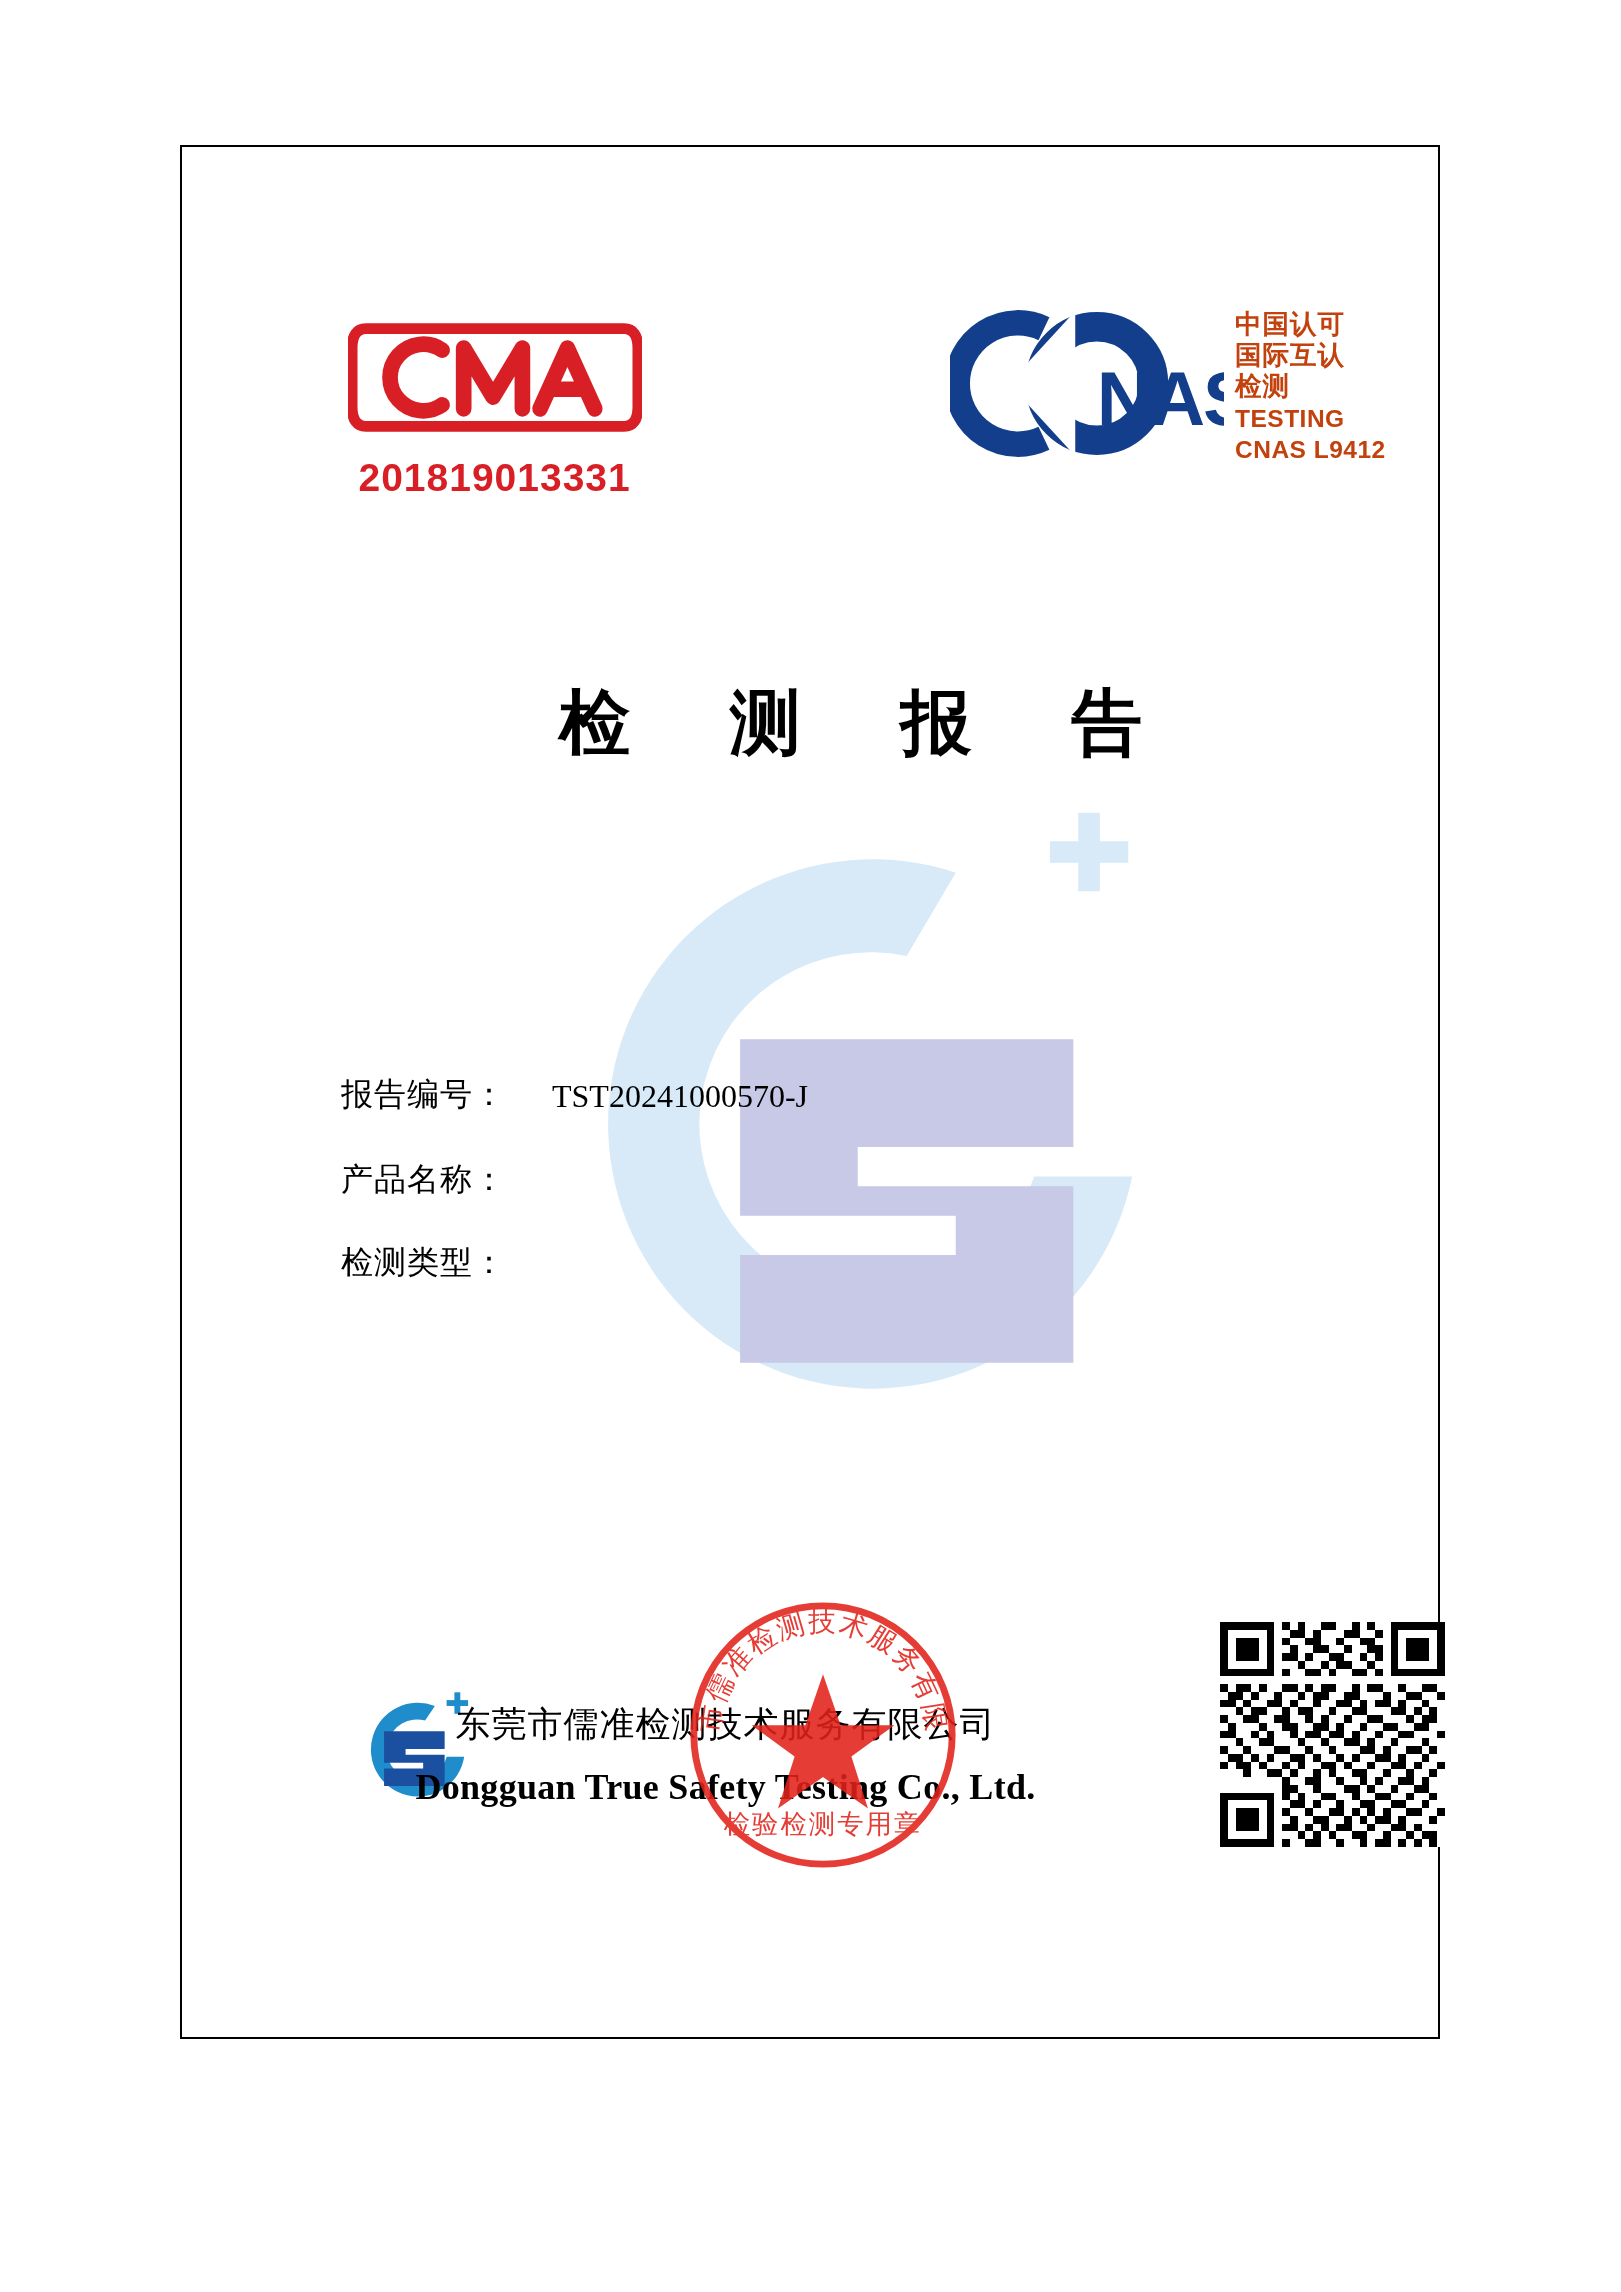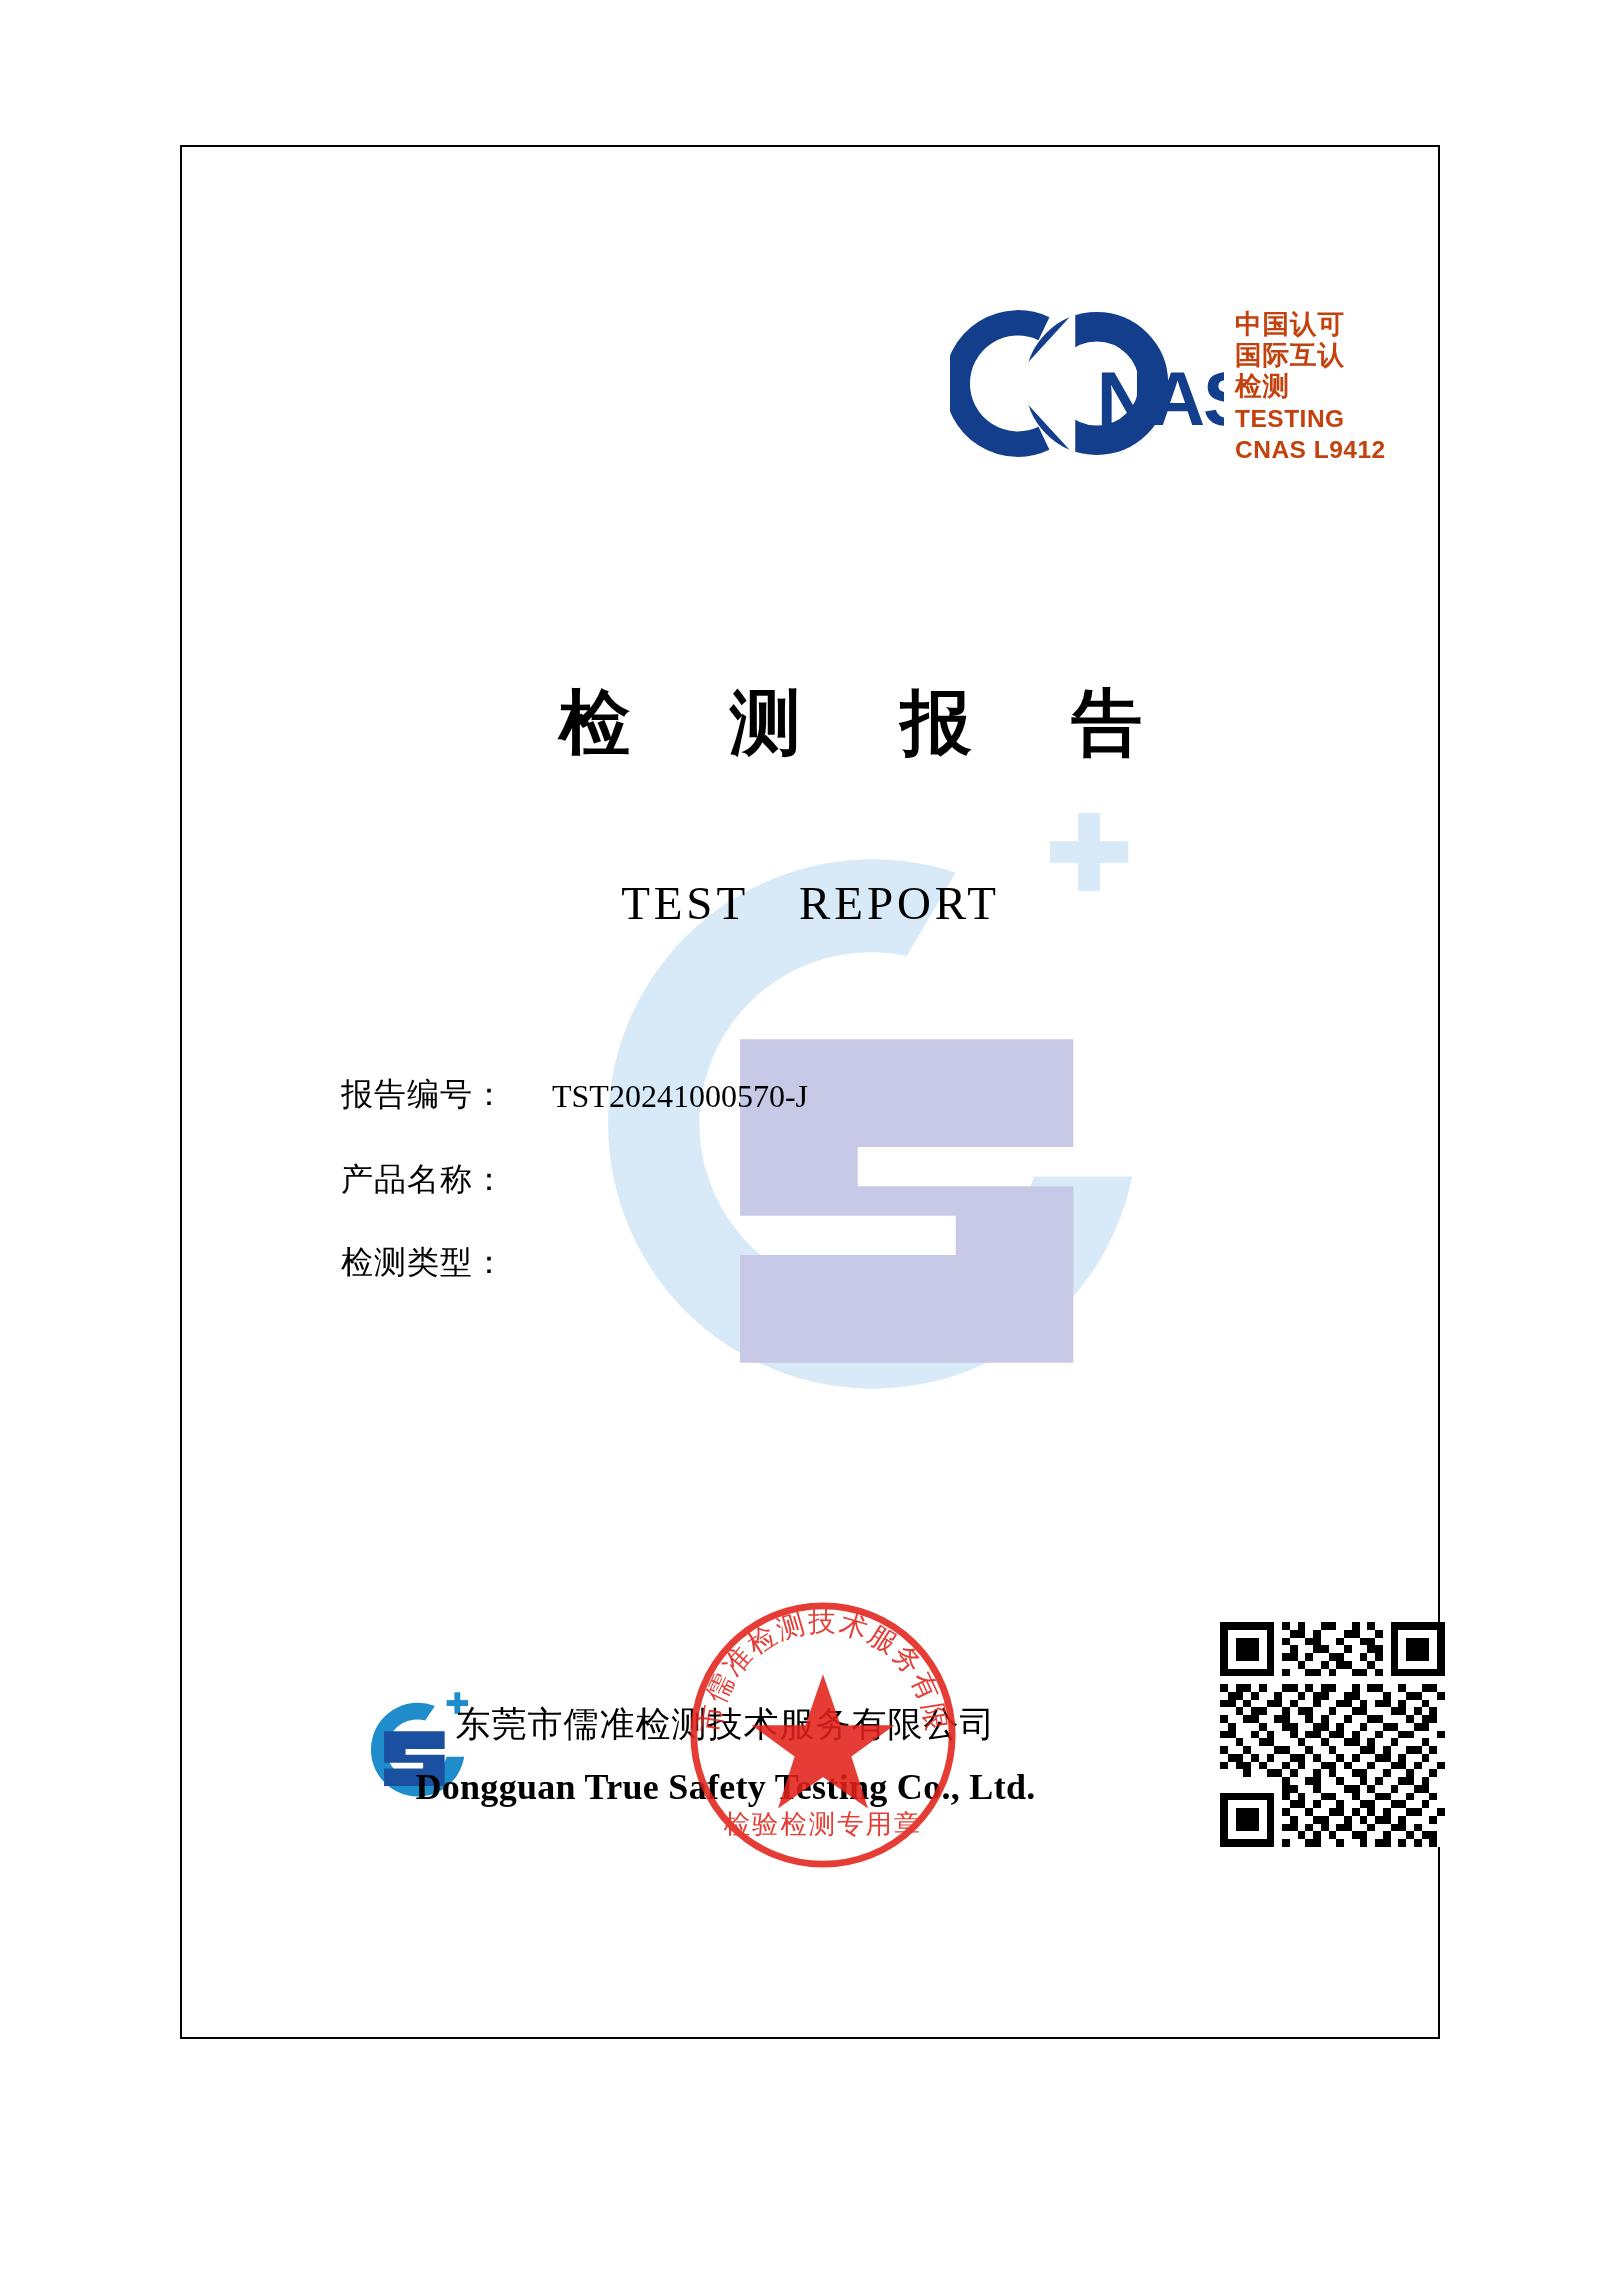--- a/index.html
+++ b/index.html
@@ -224,20 +224,30 @@
     <g fill="#d8eaf8">
       <rect x="616" y="88" width="80" height="22"></rect>
       <rect x="645" y="59" width="22" height="80"></rect>
     </g>
   </svg>
 
   <div id="cert-border"></div>
 
   <div id="logo-row">
 
+    <div class="cma-block">
+      <svg width="294" height="137" viewBox="0 0 300 140">
+        <path d="M18 20 L282 20 Q296 20 296 40 L296 100 Q296 120 282 120 L18 120 Q4 120 4 100 L4 40 Q4 20 18 20 Z" fill="none" stroke="#d81f26" stroke-width="11"></path>
+        <path d="M96 42 A34 34 0 1 0 96 98" fill="none" stroke="#d81f26" stroke-width="16" stroke-linecap="round"></path>
+        <path d="M118 102 L118 40 L148 90 L178 40 L178 102" fill="none" stroke="#d81f26" stroke-width="16" stroke-linejoin="round" stroke-linecap="round"></path>
+        <path d="M196 102 L224 40 L252 102 M206 82 L242 82" fill="none" stroke="#d81f26" stroke-width="16" stroke-linejoin="round" stroke-linecap="round"></path>
+        <path d="M268 50 L268 90" stroke="#ffffff" stroke-width="13"></path>
+      </svg>
+      <div class="cma-number">201819013331</div>
+    </div>
 
 
     <div class="cnas-block">
       <svg width="274" height="157" viewBox="0 0 280 160">
         <path d="M150 22 A58 58 0 1 0 150 138 A58 58 0 0 0 150 22 Z" fill="none" stroke="#123e8c" stroke-width="30"></path>
         <path d="M128 6 L60 80 L128 154 Z" fill="#ffffff"></path>
         <path d="M96 24 A62 62 0 1 0 96 136" fill="none" stroke="#123e8c" stroke-width="26" stroke-linecap="butt"></path>
         <text x="150" y="122" font-family="Liberation Sans, sans-serif" font-size="78" font-weight="bold" fill="#123e8c" letter-spacing="-2">NAS</text>
       </svg>
     </div>
@@ -245,21 +255,20 @@
     <div class="cnas-text-block">
       <div class="cn">中国认可</div>
       <div class="cn">国际互认</div>
       <div class="cn">检测</div>
       <div class="en">TESTING</div>
       <div class="en">CNAS L9412</div>
     </div>
   </div>
 
   <div id="title-cn">检 测 报 告</div>
-  <div id="title-en">TEST　REPORT</div>
 
   <div id="info">
 
     <div class="info-row">
       <div class="info-label">报告编号：</div>
       <div class="info-value">TST20241000570-J</div>
     </div>
 
     <div class="info-row">
       <div class="info-label">产品名称：</div>

